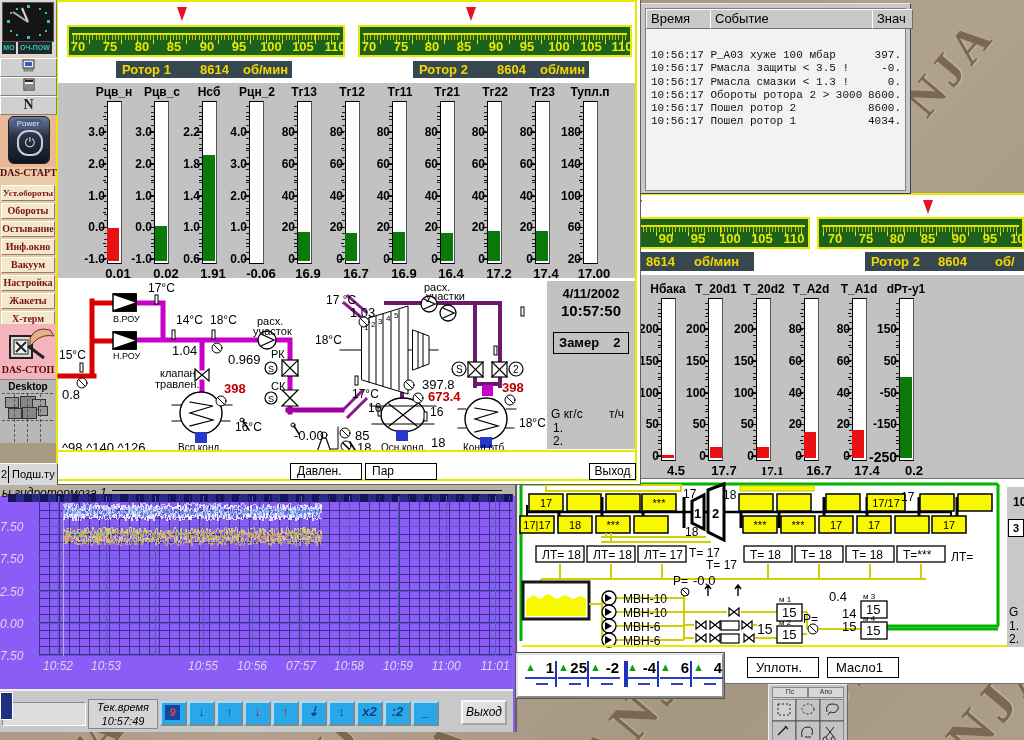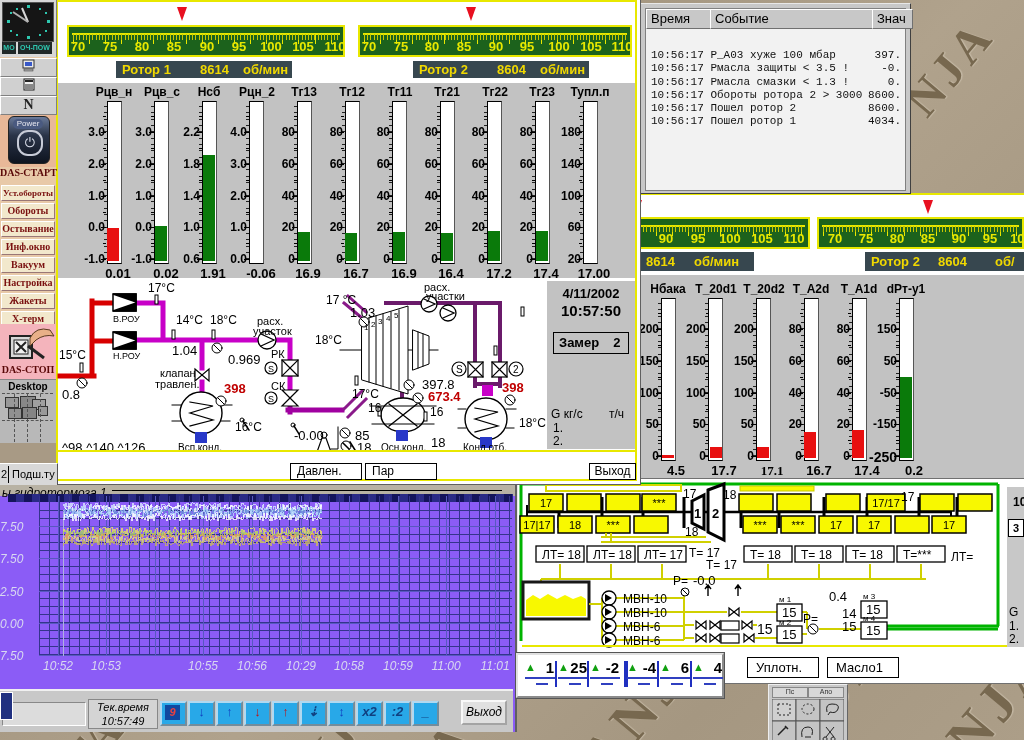--- a/index.html
+++ b/index.html
@@ -467,21 +467,21 @@
  <div class="abs" style="left:0;top:40px;color:#d8d8f0;font-size:12px;">7.50</div>
     <div class="abs" style="left:0;top:72px;color:#d8d8f0;font-size:12px;">7.50</div>
     <div class="abs" style="left:0;top:105px;color:#d8d8f0;font-size:12px;">2.50</div>
     <div class="abs" style="left:0;top:137px;color:#d8d8f0;font-size:12px;">0.00</div>
     <div class="abs" style="left:0;top:169px;color:#d8d8f0;font-size:12px;">7.50</div>
  <div class="abs" style="left:38px;top:179px;width:40px;text-align:center;color:#d8d8f0;font-size:12px;">10:52</div>
     <div class="abs" style="left:86px;top:179px;width:40px;text-align:center;color:#d8d8f0;font-size:12px;">10:53</div>
     <div class="abs" style="left:135px;top:179px;width:40px;text-align:center;color:#d8d8f0;font-size:15px;margin-top:28px;">10:54</div>
     <div class="abs" style="left:183px;top:179px;width:40px;text-align:center;color:#d8d8f0;font-size:12px;">10:55</div>
     <div class="abs" style="left:232px;top:179px;width:40px;text-align:center;color:#d8d8f0;font-size:12px;">10:56</div>
-    <div class="abs" style="left:281px;top:179px;width:40px;text-align:center;color:#d8d8f0;font-size:12px;">10:29</div>
+    <div class="abs" style="left:281px;top:179px;width:40px;text-align:center;color:#d8d8f0;font-size:12px;">07:57</div>
     <div class="abs" style="left:329px;top:179px;width:40px;text-align:center;color:#d8d8f0;font-size:12px;">10:58</div>
     <div class="abs" style="left:378px;top:179px;width:40px;text-align:center;color:#d8d8f0;font-size:12px;">10:59</div>
     <div class="abs" style="left:426px;top:179px;width:40px;text-align:center;color:#d8d8f0;font-size:12px;">11:00</div>
     <div class="abs" style="left:475px;top:179px;width:40px;text-align:center;color:#d8d8f0;font-size:12px;">11:01</div>
  <div class="abs" style="left:0;top:209px;width:513px;height:41px;background:#c8c8c8;border-top:2px solid #f0f0f0;">
   <div class="abs" style="left:2px;top:11px;width:82px;height:22px;background:#dcdcdc;border:1px solid #888;border-bottom-color:#fff;border-right-color:#fff;"></div>
   <div class="abs" style="left:88px;top:8px;width:68px;height:28px;background:#d4d4d4;border:1px solid #888;text-align:center;font-size:11px;color:#000;line-height:14px;">Тек.время<br>10:57:49</div>
  </div>
  <div class="abs" style="left:160px;top:221px;width:23px;height:21px;background:#28a8e8;border:2px outset #b0d8f0;">
       <div class="abs" style="left:3px;top:2px;width:15px;height:15px;background:#1048a0;color:#e84040;font-weight:bold;font-size:11px;text-align:center;line-height:15px;">9</div>

